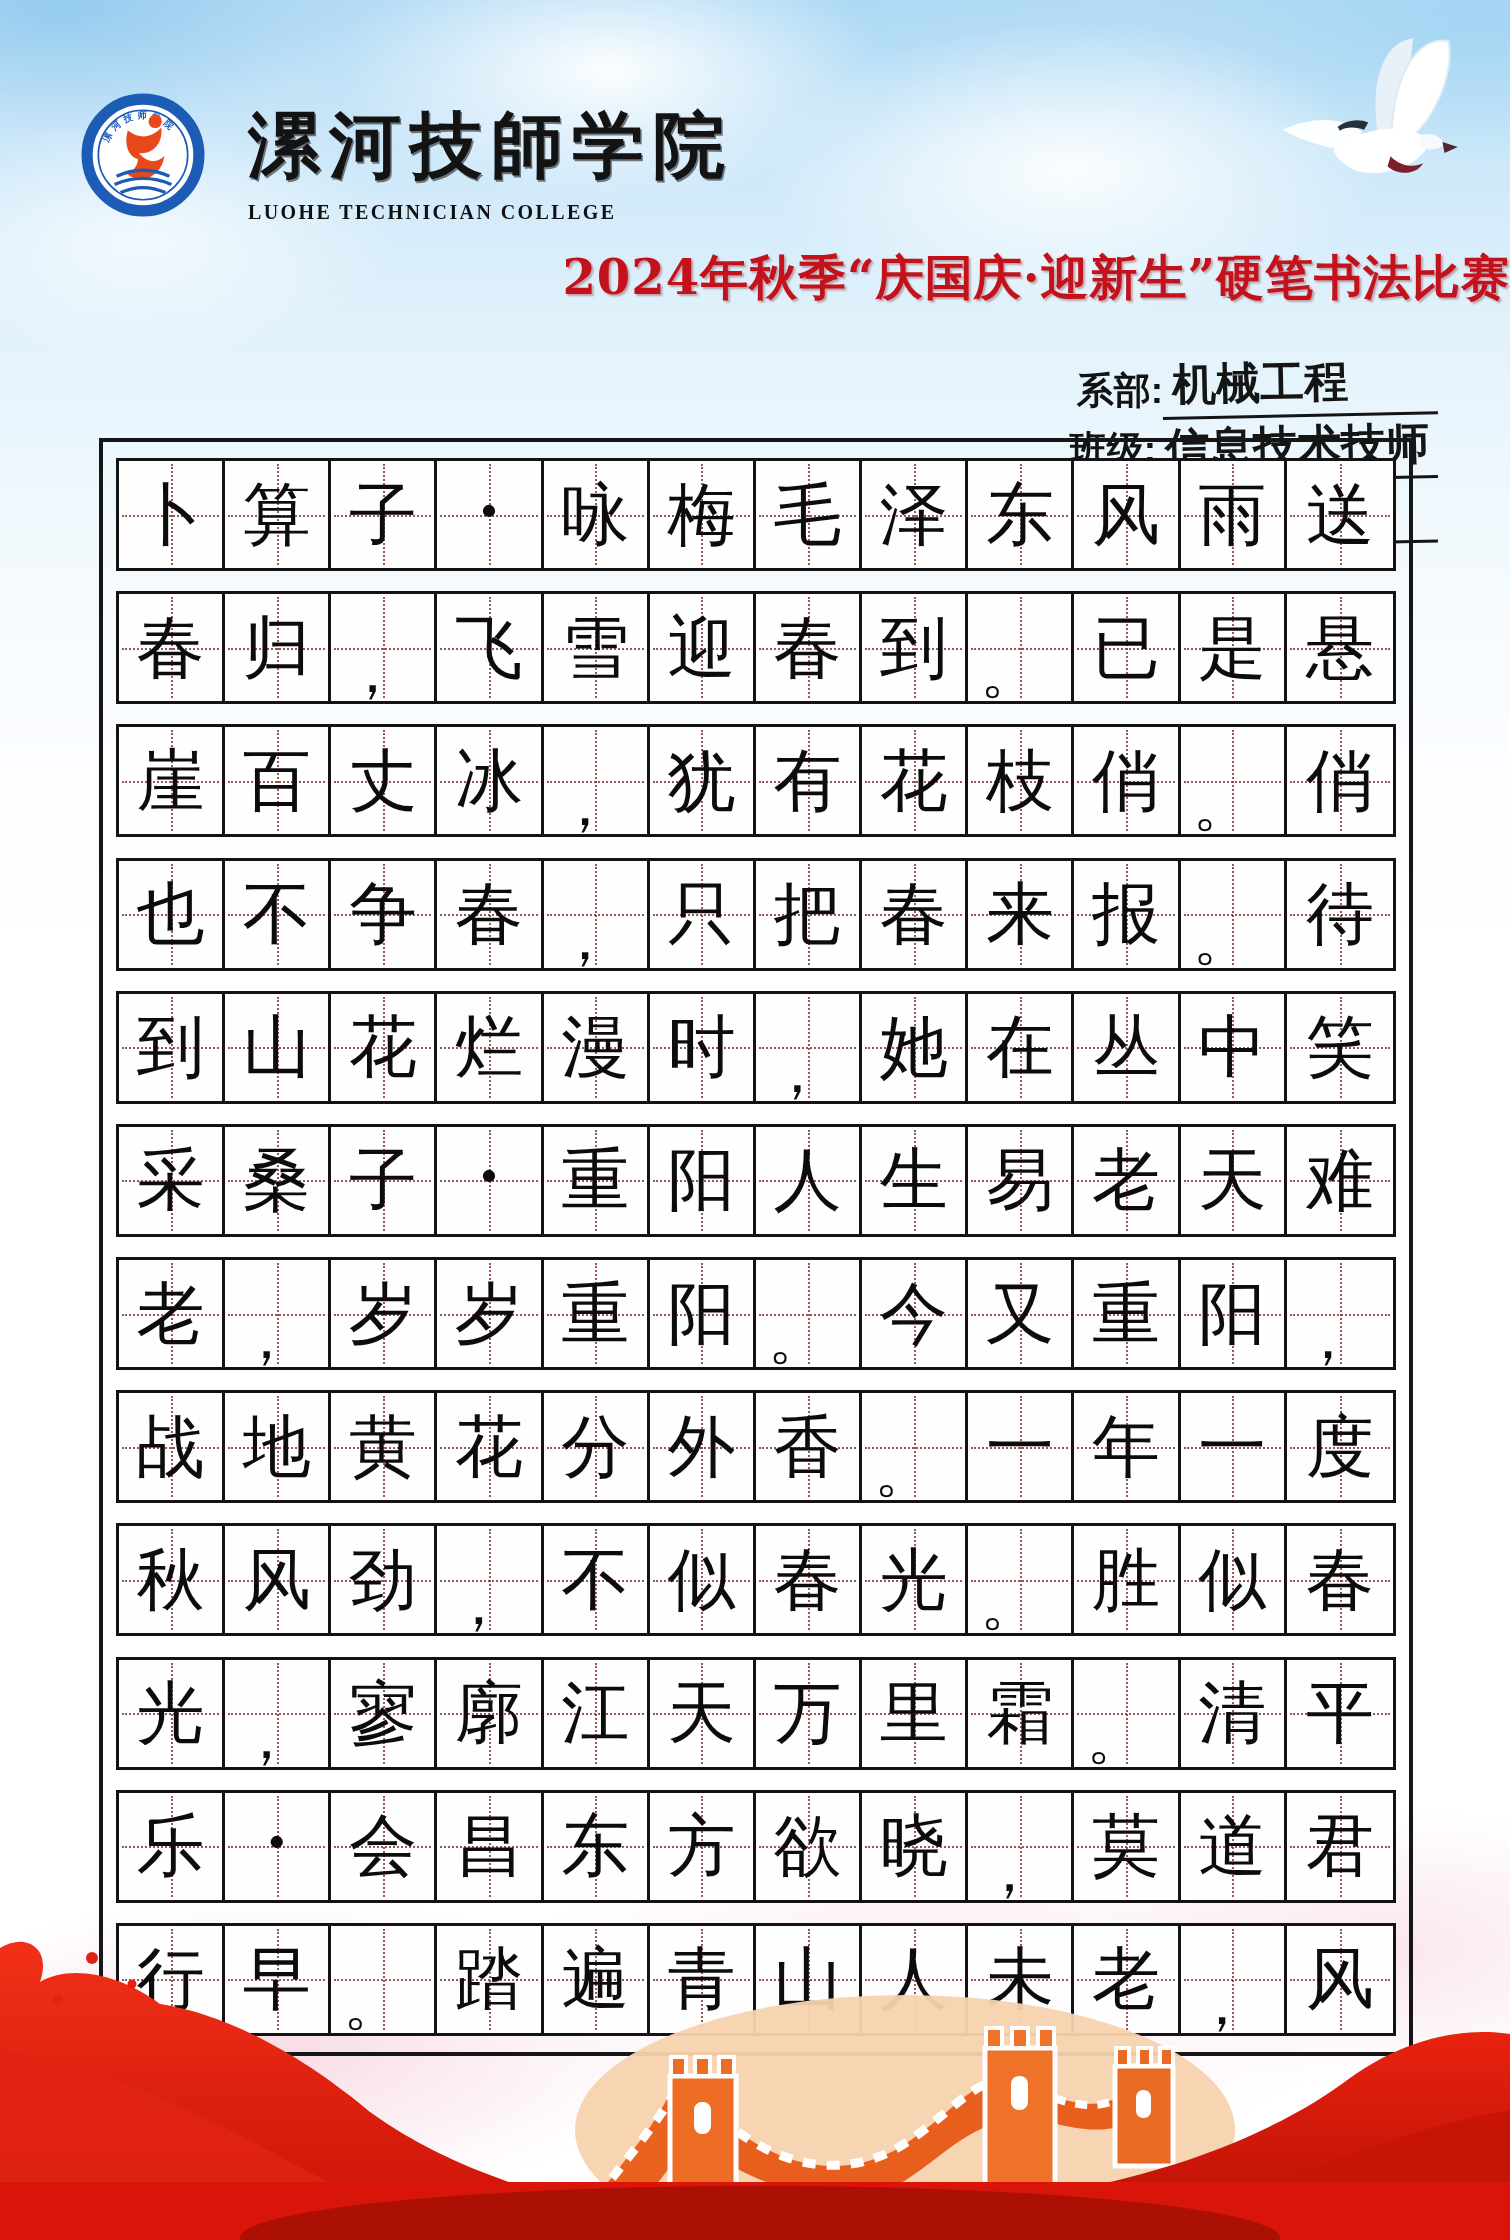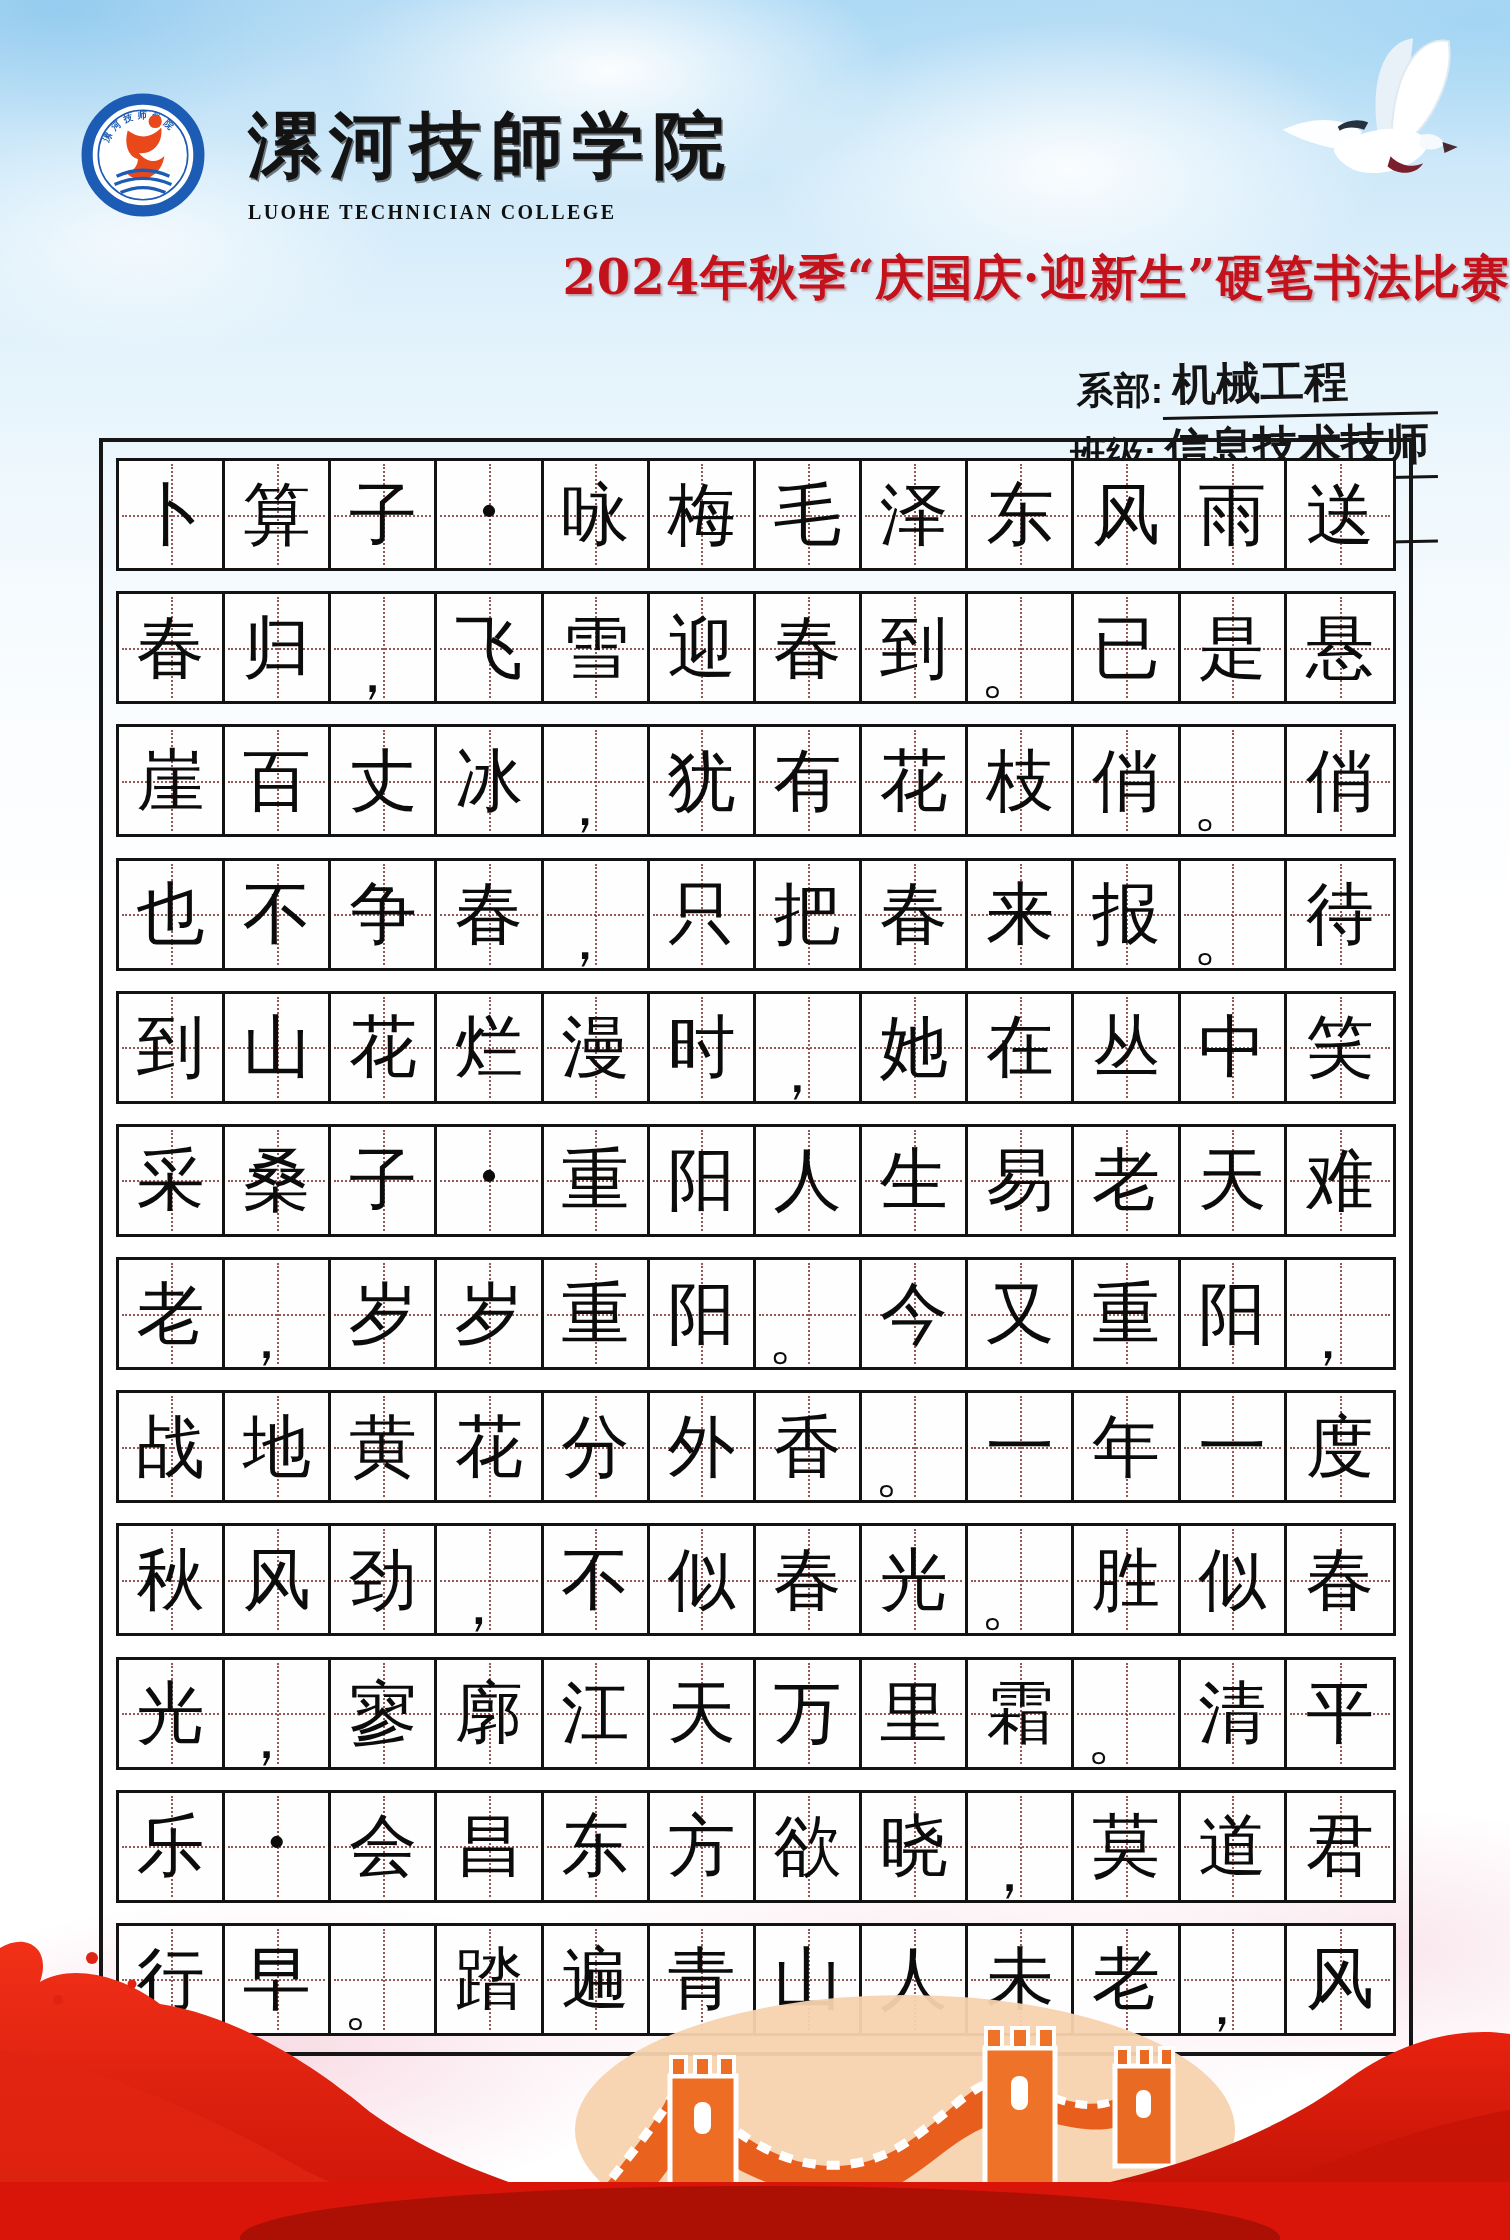--- a/index.html
+++ b/index.html
@@ -57,21 +57,21 @@
   }
   .field { display:flex; align-items:flex-end; }
   .field .lbl { font-size:37px; font-weight:600; color:#121212; padding-bottom:4px; }
   .field .val {
     display:inline-block; border-bottom:3.5px solid #141414;
     font-size:44px; font-weight:bold; color:#151515;
     font-family:"DejaVu Serif", serif;
     padding:0 8px 2px 10px; transform:rotate(-1.2deg); transform-origin:left bottom;
   }
   .field.f1 .val { min-width:275px; }
-  .field.f2 { margin-left:26px; }
+  .field.f2 { margin-left:26px;align-items:center; }
   .field.f2 .val { min-width:268px; }
   .field.f3 { margin-left:24px; }
   .field.f3 .val { min-width:258px; }
 
   
   .pink-wash { position:absolute; left:0; top:1760px; width:100%; height:470px; z-index:1; pointer-events:none;
     background:
       radial-gradient(ellipse 560px 220px at 18% 62%, rgba(243,196,210,.6), rgba(243,196,210,0) 70%),
       radial-gradient(ellipse 620px 240px at 62% 50%, rgba(246,210,222,.5), rgba(246,210,222,0) 70%),
       radial-gradient(ellipse 420px 200px at 92% 40%, rgba(243,200,214,.45), rgba(243,200,214,0) 70%);

